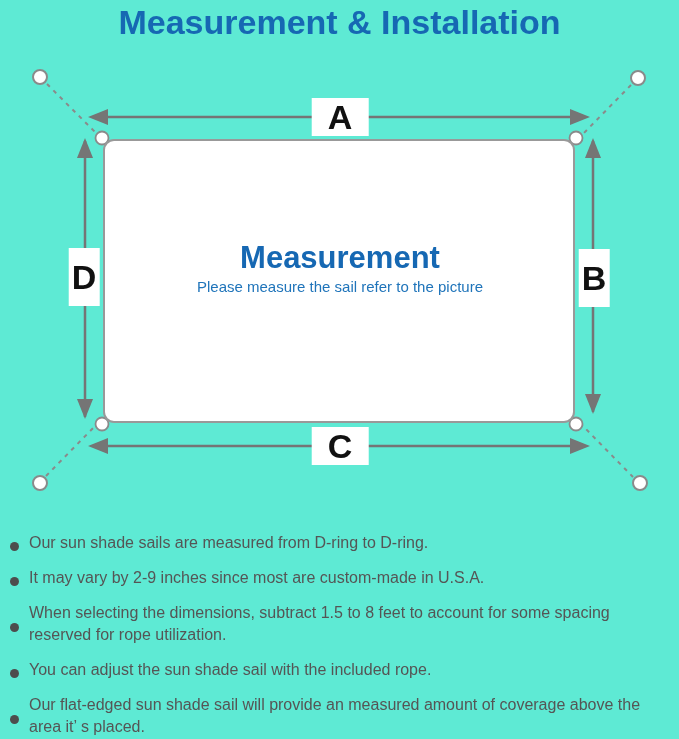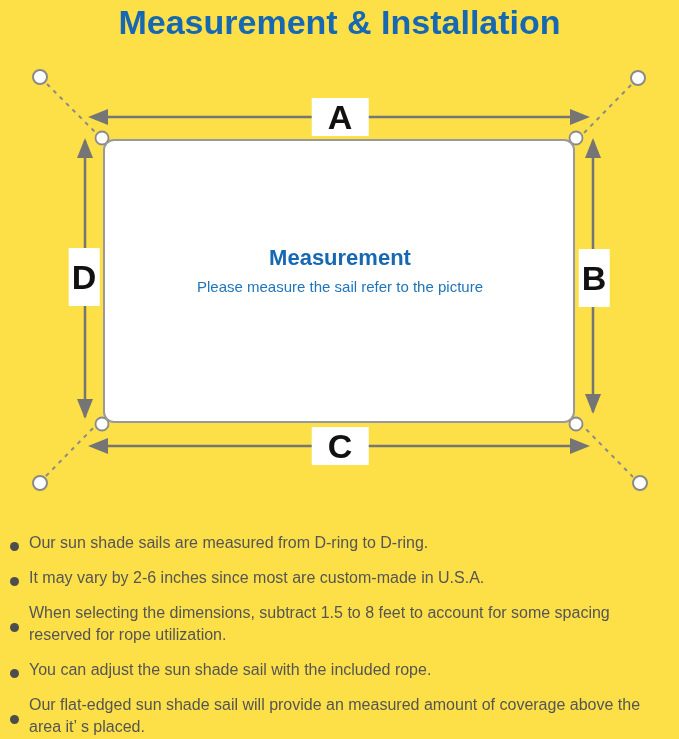--- a/index.html
+++ b/index.html
@@ -1,17 +1,17 @@
 <!DOCTYPE html>
 <html><head>
 <meta charset="utf-8">
 <style>
   html,body{margin:0;padding:0;background:#fff;}
   .page{
-    position:relative;width:679px;height:739px;background:#fde047;overflow:hidden;
+    position:relative;width:679px;height:739px;background:#5eead4;overflow:hidden;
     font-family:"Liberation Sans",sans-serif;
     --accent:#1668b3;--subtitle:#1f74ba;--line:#8a8a8a;--border:#999999;
     --arrow:#757575;--label:#111111;--text:#555555;
   }
   .page-title{
     position:absolute;top:0;left:0;width:100%;text-align:center;
     font-size:34px;font-weight:bold;color:var(--accent);letter-spacing:0px;
     margin:0;line-height:44px;
   }
   svg.diagram{position:absolute;left:0;top:0;}
@@ -25,21 +25,21 @@
     position:absolute;transform:translate(-50%,-50%);
     background:#fff;color:var(--label);font-weight:bold;font-size:34px;
     line-height:1;text-align:center;
   }
   .dim-label.h{padding:2px 16px;}
   .dim-label.v{padding:12px 3px;}
   .center-text{
     position:absolute;left:340px;top:243px;width:420px;transform:translateX(-50%);
     text-align:center;
   }
-  .center-text h2{margin:0;font-size:22px;font-weight:bold;color:var(--accent);line-height:30px;}
+  .center-text h2{margin:0;font-size:31px;font-weight:bold;color:var(--accent);line-height:30px;}
   .center-text p{margin:5px 0 16px 0;font-size:15px;color:var(--subtitle);line-height:18px;}
   .bullets{
     position:absolute;left:8px;top:532px;width:656px;margin:0;padding:0;list-style:none;
   }
   .bullets li{
     display:flex;align-items:center;margin:0 0 13px 0;
     color:var(--text);font-size:16px;line-height:22px;
   }
   .dot{
     flex:none;width:9px;height:9px;border-radius:50%;background:#4d4d4d;
@@ -99,21 +99,21 @@
     <p>Please measure the sail refer to the picture</p>
   </div>
 
   <ul class="bullets">
     <li>
       <span class="dot"></span>
       <span>Our sun shade sails are measured from D-ring to D-ring.</span>
     </li>
     <li>
       <span class="dot"></span>
-      <span>It may vary by 2-6 inches since most are custom-made in U.S.A.</span>
+      <span>It may vary by 2-9 inches since most are custom-made in U.S.A.</span>
     </li>
     <li>
       <span class="dot"></span>
       <span>When selecting the dimensions, subtract 1.5 to 8 feet to account for some spacing reserved for rope utilization.</span>
     </li>
     <li>
       <span class="dot"></span>
       <span>You can adjust the sun shade sail with the included rope.</span>
     </li>
     <li>

